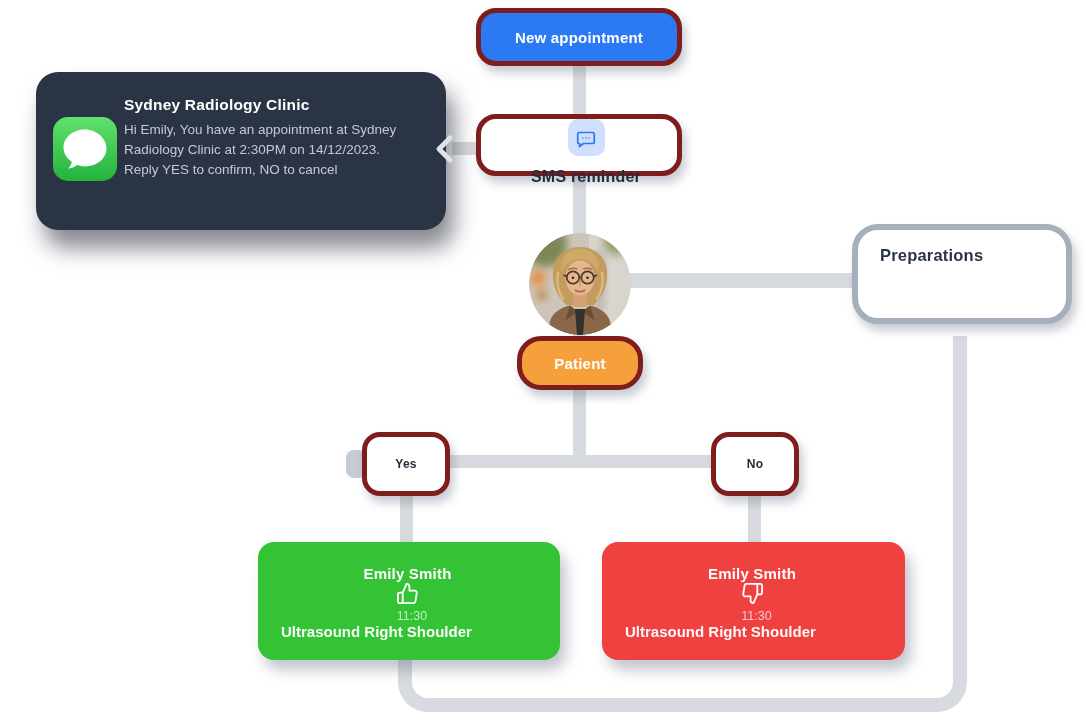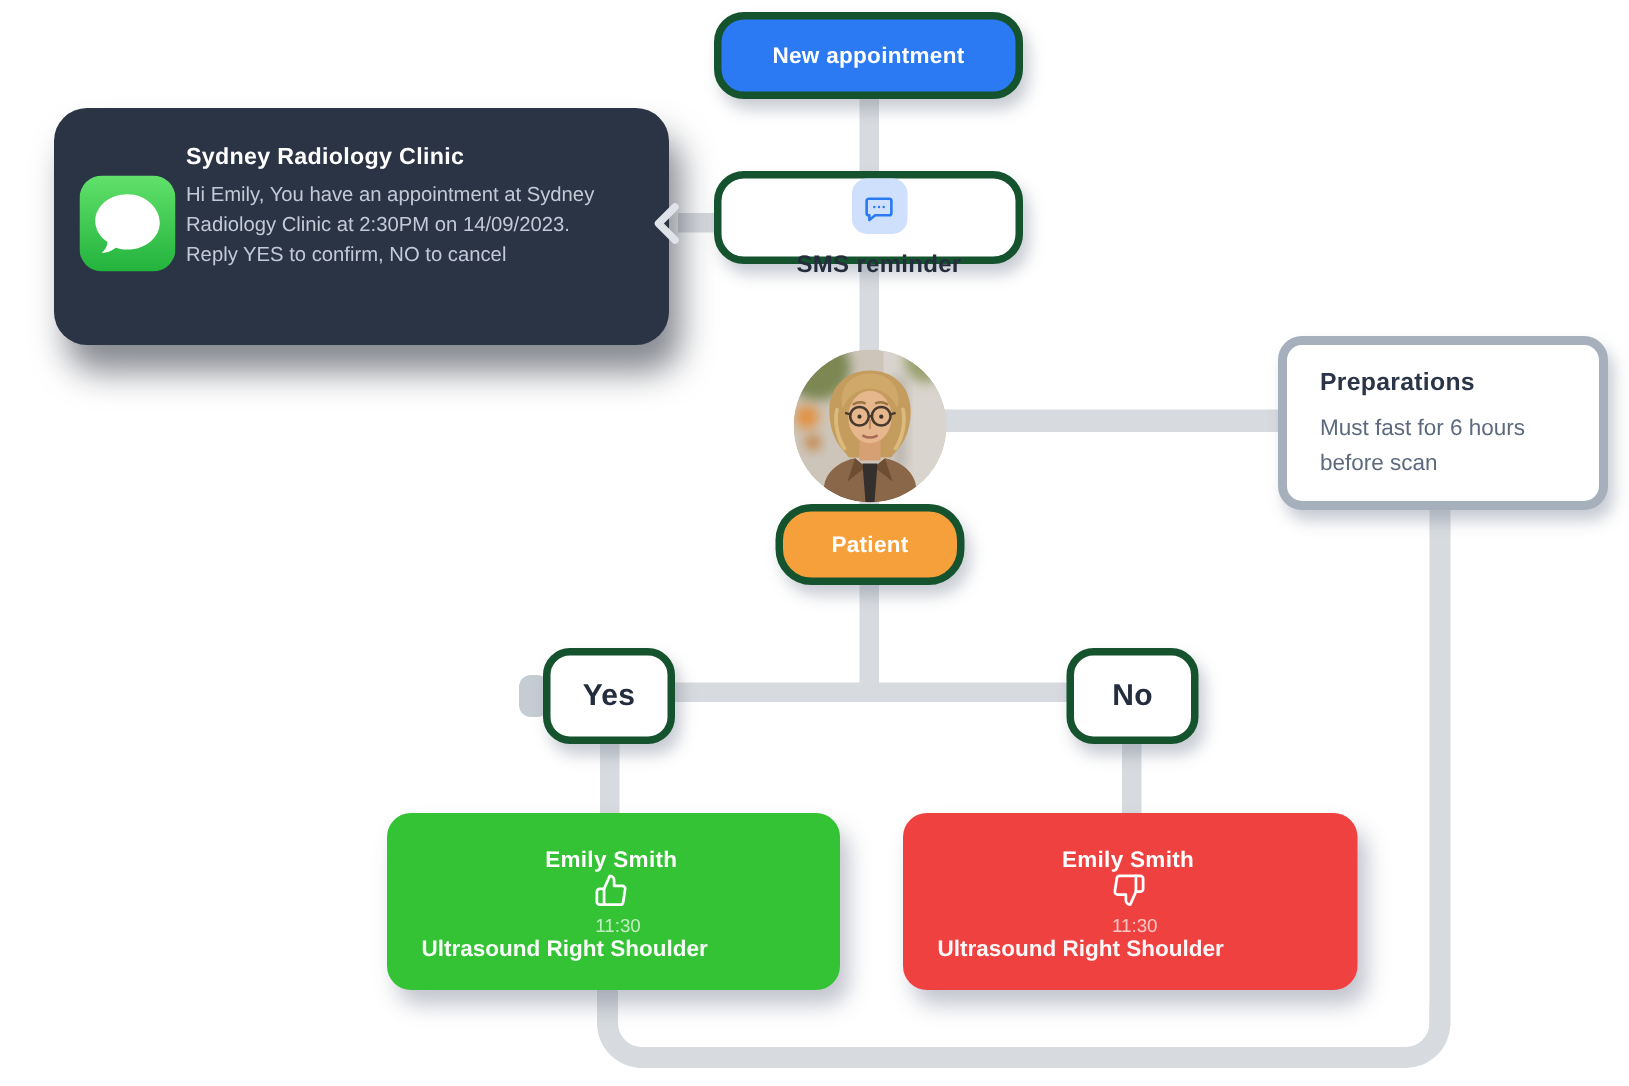--- a/index.html
+++ b/index.html
@@ -5,37 +5,37 @@
   html,body{margin:0;padding:0;background:#ffffff;}
   #canvas{
     position:relative;width:1086px;height:724px;background:#ffffff;overflow:hidden;
     font-family:"Liberation Sans","DejaVu Sans",sans-serif;
   }
   .line{position:absolute;background:#d7dade;}
   .corner{position:absolute;background:transparent;}
   .corner.bl{border-left:14px solid #d7dade;border-bottom:14px solid #d7dade;border-bottom-left-radius:30px;}
   .corner.br{border-right:14px solid #d7dade;border-bottom:14px solid #d7dade;border-bottom-right-radius:30px;}
   .node{
-    position:absolute;box-sizing:border-box;border:5px solid #14532d;background:#ffffff;
+    position:absolute;box-sizing:border-box;border:5px solid #7f1d1d;background:#ffffff;
     display:flex;align-items:center;justify-content:center;
     box-shadow:4px 7px 10px rgba(110,120,140,0.38);
   }
   .node .lbl{font-weight:700;color:#232d3d;letter-spacing:.2px;}
   #new-appointment{left:476px;top:8px;width:206px;height:58px;border-radius:20px;background:#2b7af3;}
   #new-appointment .lbl{color:#ffffff;font-size:15px;}
   #sms-reminder{left:476px;top:114px;width:206px;height:62px;border-radius:20px;justify-content:flex-start;padding-left:14px;gap:12px;flex-direction:column;}
   #sms-reminder .lbl{font-size:16px;}
   .sms-icon-box{width:37px;height:37px;border-radius:10px;background:#cfe0fc;display:flex;align-items:center;justify-content:center;flex:0 0 auto;}
   #patient-pill{left:517px;top:336px;width:126px;height:54px;border-radius:24px;background:#f6a03c;align-items:center;}
   #patient-pill .lbl{color:#ffffff;font-size:15px;}
   #yes-node{left:362px;top:432px;width:88px;height:64px;border-radius:18px;}
   #no-node{left:711px;top:432px;width:88px;height:64px;border-radius:18px;}
-  #yes-node .lbl,#no-node .lbl{font-size:20px;}
+  #yes-node .lbl,#no-node .lbl{font-size:12px;}
   #prep-card{
-    left:852px;top:224px;width:220px;height:116px;border-radius:16px;border:6px solid #a6b0bc;
+    left:852px;top:224px;width:220px;height:100px;border-radius:26px;border:6px solid #a6b0bc;
     flex-direction:column;align-items:flex-start;justify-content:flex-start;padding:16px 0 0 22px;
   }
   #prep-card .title{font-weight:700;font-size:16.5px;color:#2b3548;letter-spacing:.2px;}
   #prep-card .body{margin-top:9px;font-size:15px;line-height:23px;color:#5d6a7d;width:172px;}
   #sms-card{
     position:absolute;left:36px;top:72px;width:410px;height:158px;border-radius:22px;background:#2a3445;
     box-shadow:8px 18px 22px rgba(15,22,35,0.5);
   }
   #sms-card .app-icon{position:absolute;left:17px;top:45px;}
   #sms-card .txt{position:absolute;left:88px;top:24px;width:290px;}
@@ -83,21 +83,21 @@
             <stop offset="0" stop-color="#61e16b"></stop>
               <stop offset="1" stop-color="#23b33d"></stop>
           </linearGradient>
         </defs>
         <rect width="64" height="64" rx="15" fill="url(#imsg)"></rect>
         <path d="M32 12.5c-11.9 0-21.5 8-21.5 17.9 0 5.7 3.2 10.8 8.2 14-.2 2.8-1.6 5.3-3.9 7.2 3.7-.2 6.9-1.5 9.4-3.5 2.4.8 5.1 1.3 7.8 1.3 11.9 0 21.5-8 21.5-17.9S43.9 12.5 32 12.5z" fill="#ffffff"></path>
       </svg>
     </span>
     <div class="txt">
       <div class="title">Sydney Radiology Clinic</div>
-      <div class="msg">Hi Emily, You have an appointment at Sydney Radiology Clinic at 2:30PM on 14/09/2023. Reply YES to confirm, NO to cancel</div>
+      <div class="msg">Hi Emily, You have an appointment at Sydney Radiology Clinic at 2:30PM on 14/12/2023. Reply YES to confirm, NO to cancel</div>
     </div>
   </div>
 
   <div id="new-appointment" class="node">
     <span class="lbl">New appointment</span>
   </div>
 
   <div id="sms-reminder" class="node">
     <span class="sms-icon-box">
       <svg width="22" height="22" viewBox="0 0 24 24" fill="none" stroke="#2b7af3" stroke-width="1.9" stroke-linecap="round" stroke-linejoin="round">
@@ -147,21 +147,20 @@
       </g>
     </svg>
   </div>
 
   <div id="patient-pill" class="node">
     <span class="lbl">Patient</span>
   </div>
 
   <div id="prep-card" class="node">
     <div class="title">Preparations</div>
-    <div class="body">Must fast for 6 hours before scan</div>
   </div>
 
   <div id="yes-node" class="node">
     <span class="lbl">Yes</span>
   </div>
 
   <div id="no-node" class="node">
     <span class="lbl">No</span>
   </div>
 

